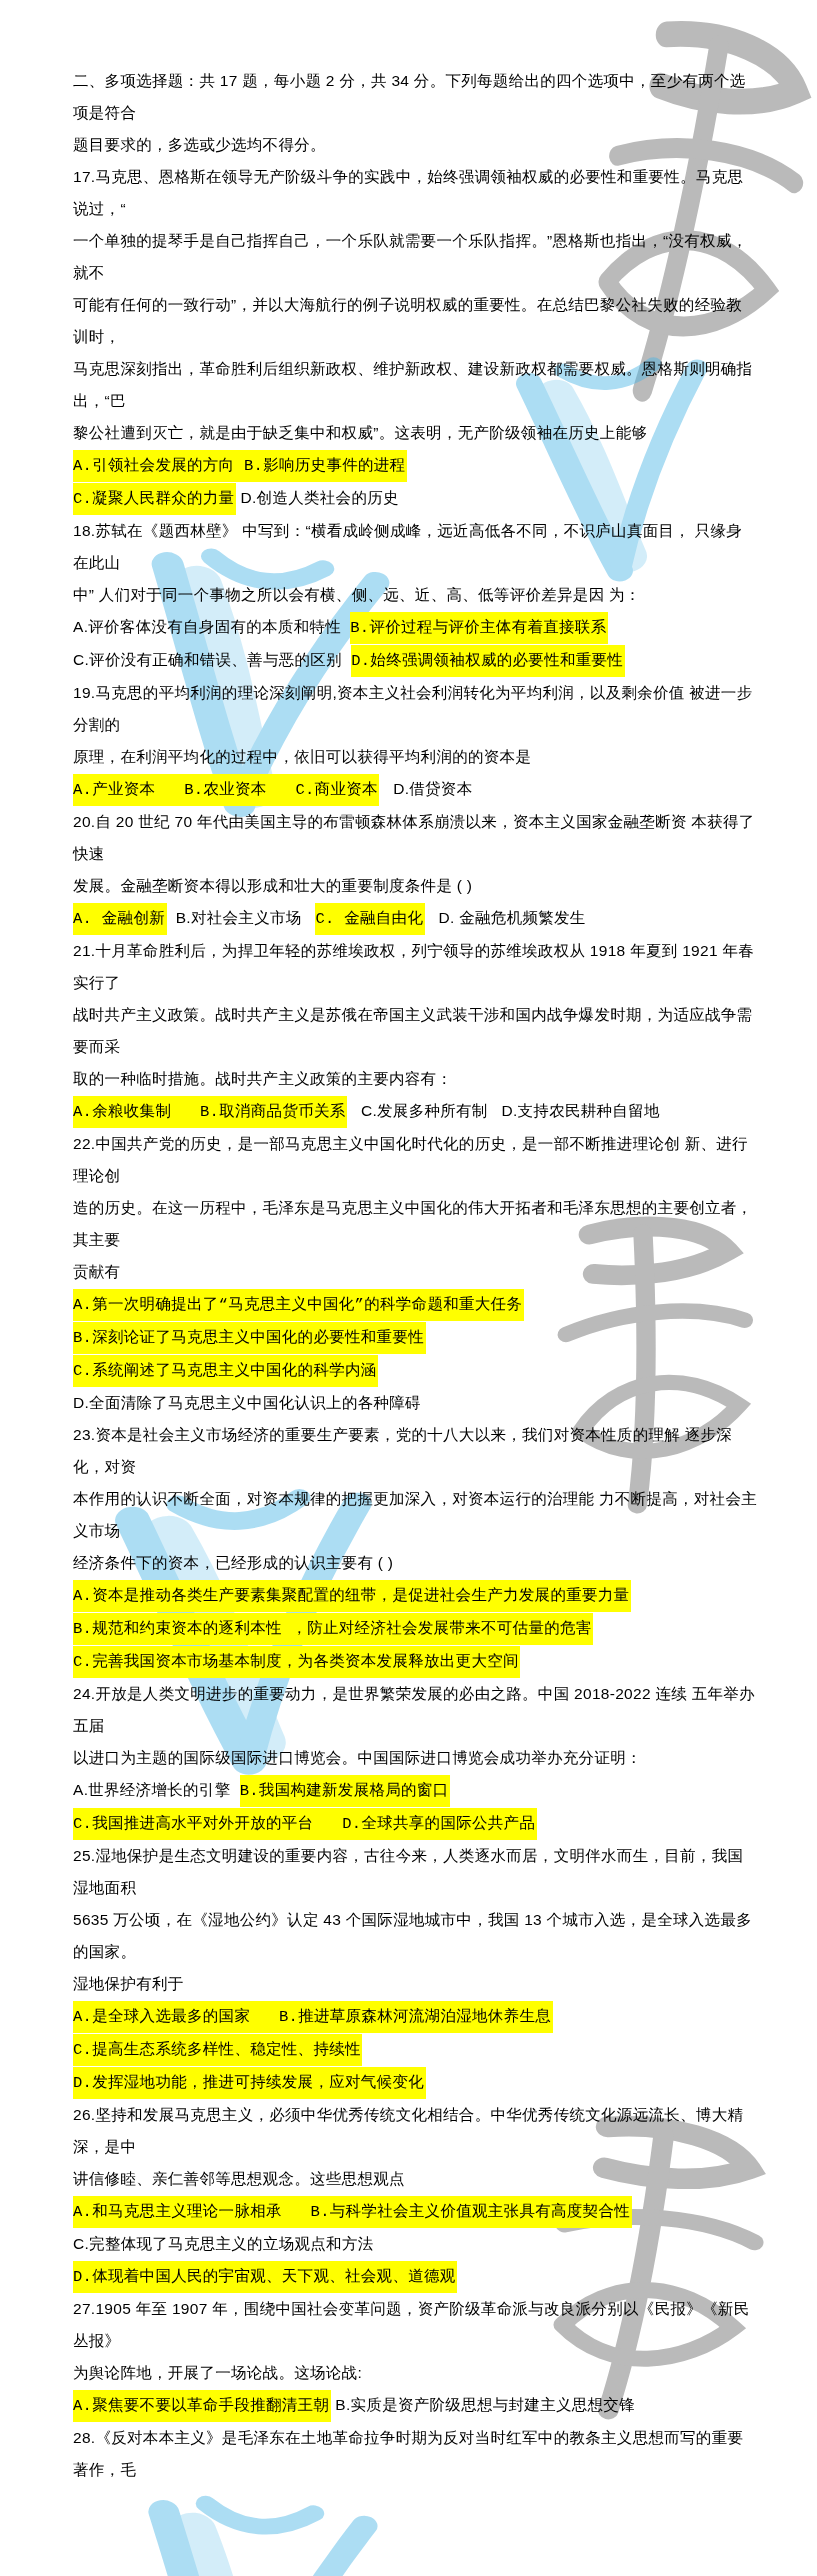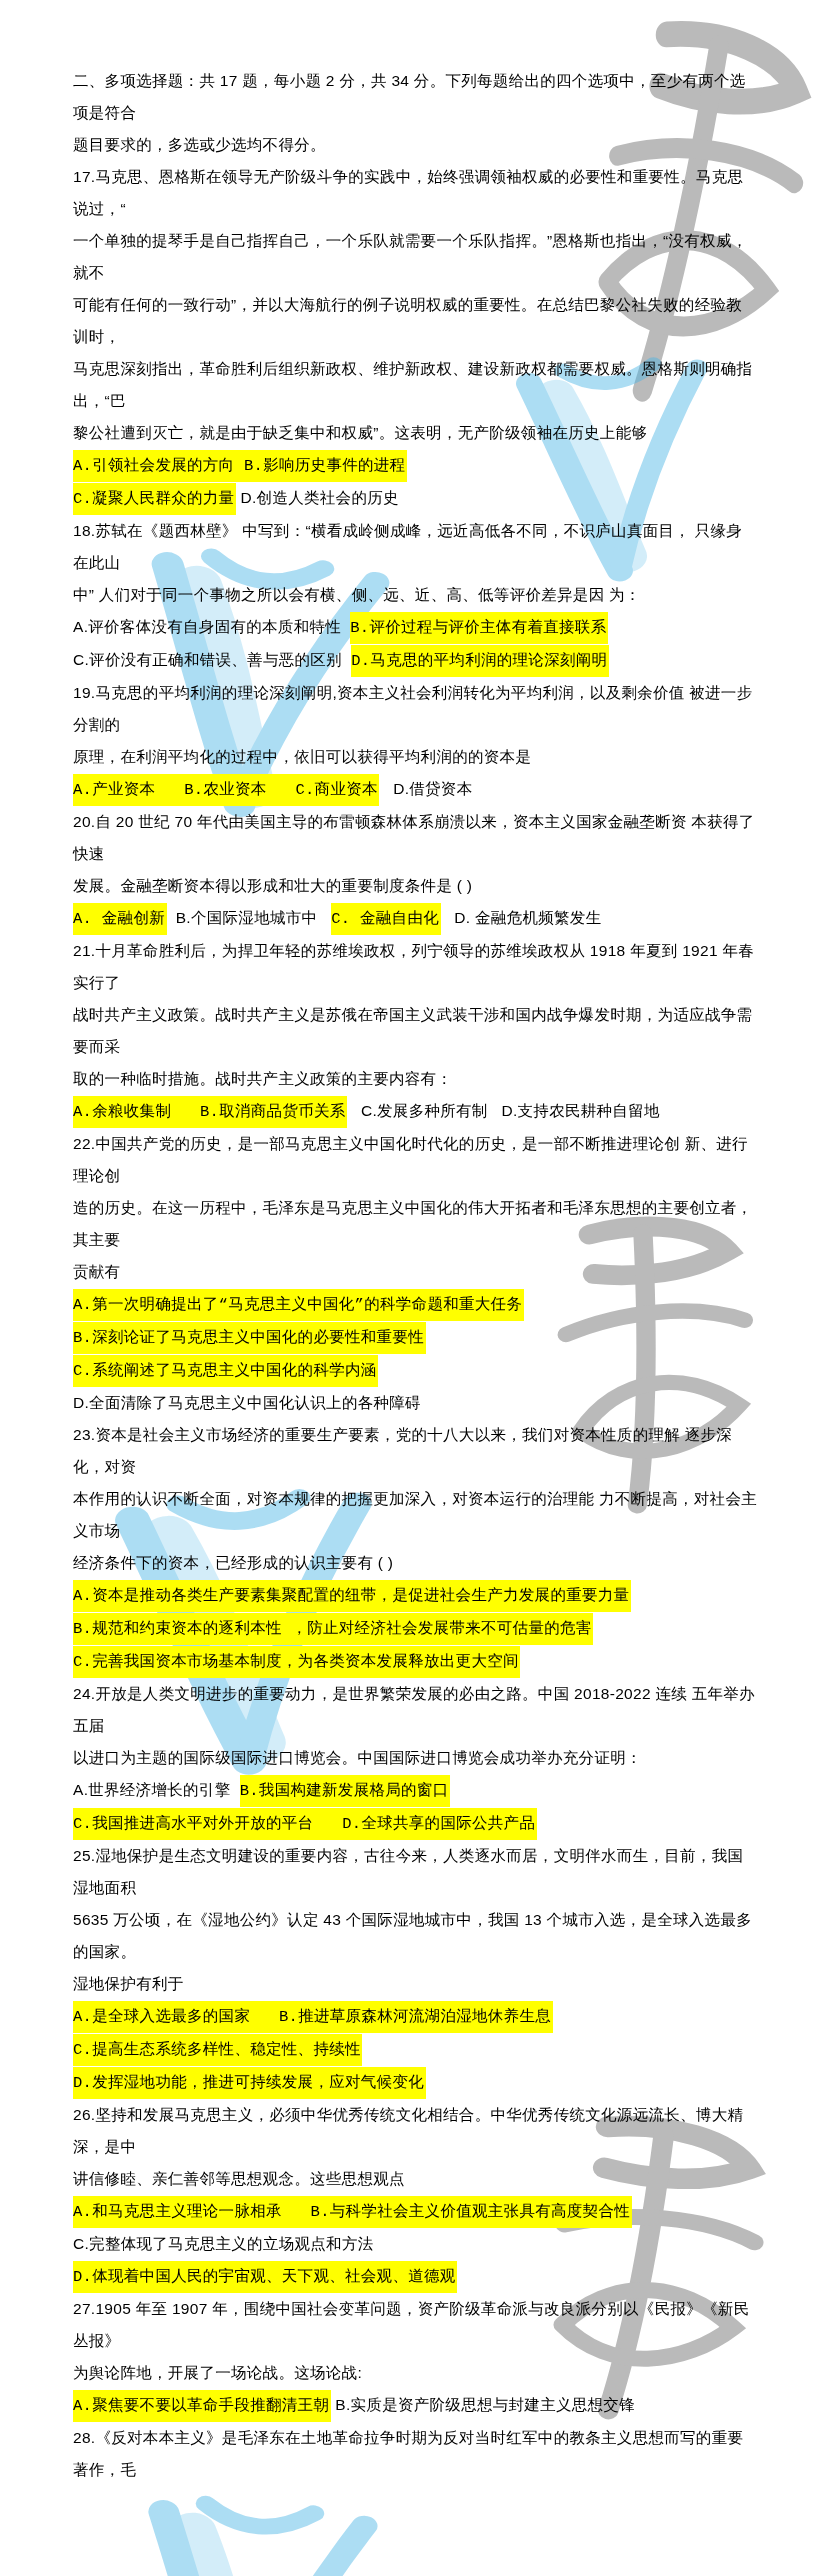--- a/index.html
+++ b/index.html
@@ -93,31 +93,31 @@
       <p class="line"><span>可能有任何的一致行动”，并以大海航行的例子说明权威的重要性。在总结巴黎公社失败的经验教训时，</span></p>
       <p class="line"><span>马克思深刻指出，革命胜利后组织新政权、维护新政权、建设新政权都需要权威。恩格斯则明确指出，“巴</span></p>
       <p class="line"><span>黎公社遭到灭亡，就是由于缺乏集中和权威”。这表明，无产阶级领袖在历史上能够</span></p>
       <p class="line"><span class="hl">A.引领社会发展的方向 B.影响历史事件的进程</span></p>
       <p class="line"><span class="hl">C.凝聚人民群众的力量</span><span> D.创造人类社会的历史</span></p>
     </div>
     <div>
       <p class="line"><span>18.苏轼在《题西林壁》 中写到：“横看成岭侧成峰，远近高低各不同，不识庐山真面目， 只缘身在此山</span></p>
       <p class="line"><span>中” 人们对于同一个事物之所以会有横、侧、远、近、高、低等评价差异是因 为：</span></p>
       <p class="line"><span>A.评价客体没有自身固有的本质和特性  </span><span class="hl">B.评价过程与评价主体有着直接联系</span></p>
-      <p class="line"><span>C.评价没有正确和错误、善与恶的区别  </span><span class="hl">D.马克思的平均利润的理论深刻阐明</span></p>
+      <p class="line"><span>C.评价没有正确和错误、善与恶的区别  </span><span class="hl">D.始终强调领袖权威的必要性和重要性</span></p>
     </div>
     <div>
       <p class="line"><span>19.马克思的平均利润的理论深刻阐明,资本主义社会利润转化为平均利润，以及剩余价值 被进一步分割的</span></p>
       <p class="line"><span>原理，在利润平均化的过程中，依旧可以获得平均利润的的资本是</span></p>
       <p class="line"><span class="hl">A.产业资本   B.农业资本   C.商业资本</span><span>   D.借贷资本</span></p>
     </div>
     <div>
       <p class="line"><span>20.自 20 世纪 70 年代由美国主导的布雷顿森林体系崩溃以来，资本主义国家金融垄断资 本获得了快速</span></p>
       <p class="line"><span>发展。金融垄断资本得以形成和壮大的重要制度条件是 ( )</span></p>
-      <p class="line"><span class="hl">A. 金融创新</span><span>  B.个国际湿地城市中   </span><span class="hl">C. 金融自由化</span><span>   D. 金融危机频繁发生</span></p>
+      <p class="line"><span class="hl">A. 金融创新</span><span>  B.对社会主义市场   </span><span class="hl">C. 金融自由化</span><span>   D. 金融危机频繁发生</span></p>
     </div>
     <div>
       <p class="line"><span>21.十月革命胜利后，为捍卫年轻的苏维埃政权，列宁领导的苏维埃政权从 1918 年夏到 1921 年春实行了</span></p>
       <p class="line"><span>战时共产主义政策。战时共产主义是苏俄在帝国主义武装干涉和国内战争爆发时期，为适应战争需要而采</span></p>
       <p class="line"><span>取的一种临时措施。战时共产主义政策的主要内容有：</span></p>
       <p class="line"><span class="hl">A.余粮收集制   B.取消商品货币关系</span><span>   C.发展多种所有制   D.支持农民耕种自留地</span></p>
     </div>
     <div>
       <p class="line"><span>22.中国共产党的历史，是一部马克思主义中国化时代化的历史，是一部不断推进理论创 新、进行理论创</span></p>
       <p class="line"><span>造的历史。在这一历程中，毛泽东是马克思主义中国化的伟大开拓者和毛泽东思想的主要创立者，其主要</span></p>

